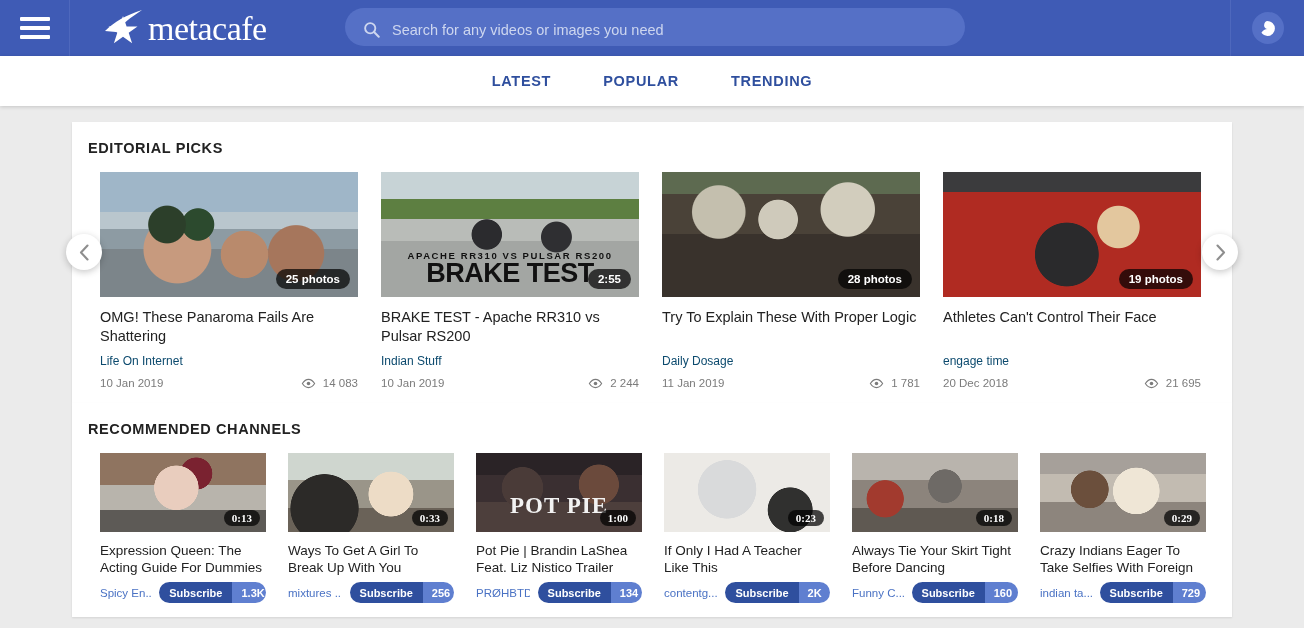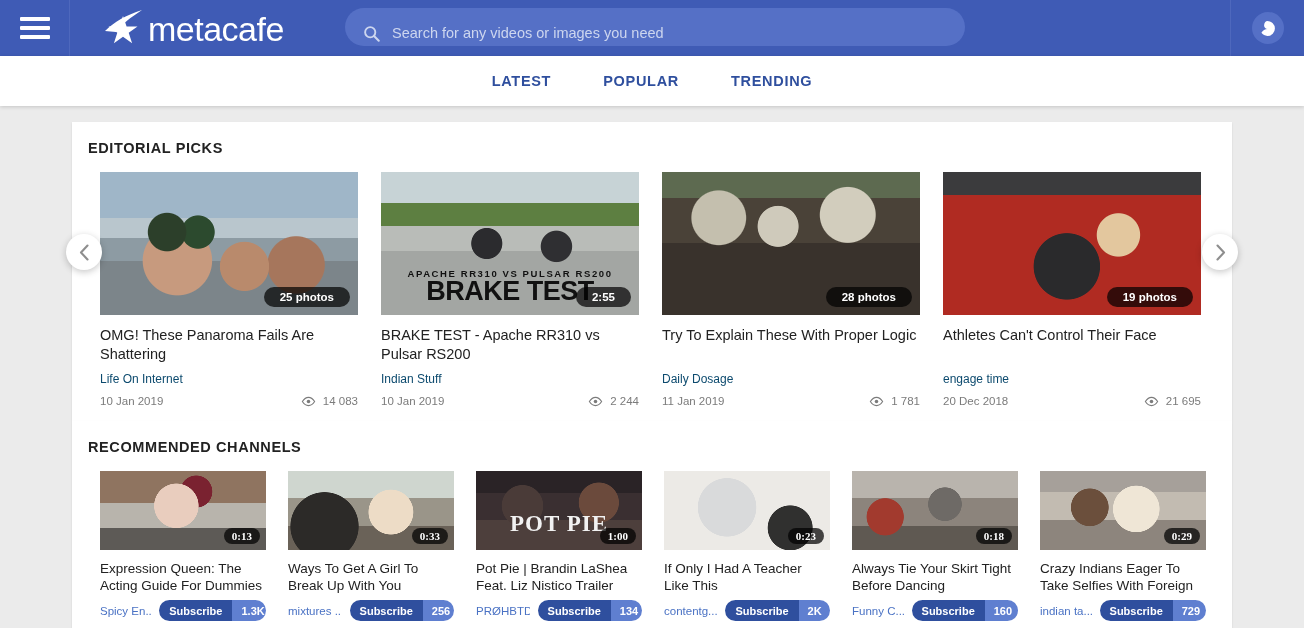--- a/index.html
+++ b/index.html
@@ -26,40 +26,41 @@
     cursor: pointer;
   }
   .hamburger { width: 30px; display: flex; flex-direction: column; gap: 5px; }
   .hamburger i { display: block; height: 4px; background: #fff; border-radius: 1px; }
 
   .logo {
     display: flex; align-items: center;
     margin-left: 32px;
     cursor: pointer;
     height: 56px;
+    font-family: Liberation Serif, serif;
   }
   .logo-mark { width: 44px; height: 40px; flex: none; margin-right: 2px; }
   .logo-text {
     color: #fff;
     font-size: 34px;
     letter-spacing: -0.5px;
     font-weight: 400;
     line-height: 1;
     position: relative;
     top: 1px;
   }
 
   .search-wrap {
     position: absolute;
     left: 345px; top: 8px;
     width: 620px; height: 38px;
     background: #5570c6;
     border-radius: 19px;
-    display: flex; align-items: flex-start;
-    padding: 17px 18px;
+    display: flex; align-items: flex-end;
+    padding: 8px 18px;
     cursor: text;
   }
   .search-icon { width: 17px; height: 17px; flex: none; margin-right: 12px; }
   .search-input {
     flex: 1; border: none; outline: none; background: transparent;
     color: #ffffff;
     font-size: 14.5px;
     font-family: "Liberation Sans", sans-serif;
   }
   .search-input::placeholder { color: #cdd6ef; opacity: 1; }
@@ -119,34 +120,34 @@
 
   
   .ed-row {
     display: flex;
     gap: 23px;
     padding: 0 28px;
   }
   .ed-card { width: 258px; cursor: pointer; }
   .thumb {
     position: relative;
-    width: 100%; height: 143px;
+    width: 100%; height: 125px;
     overflow: hidden;
     background: #b9b9b9;
   }
   .thumb .ph { position: absolute; inset: 0; }
   .badge {
     position: absolute;
     right: 8px; bottom: 8px;
     background: rgba(0,0,0,0.70);
     color: #fff;
     font-size: 11.5px;
     font-weight: bold;
     border-radius: 12px;
-    padding: 3px 16px;
+    padding: 3px 10px;
     line-height: 1.25;
   }
   .ed-title {
     margin-top: 11px;
     font-size: 14.5px;
     color: #222;
     line-height: 1.28;
     min-height: 38px;
   }
   .ed-chan {

